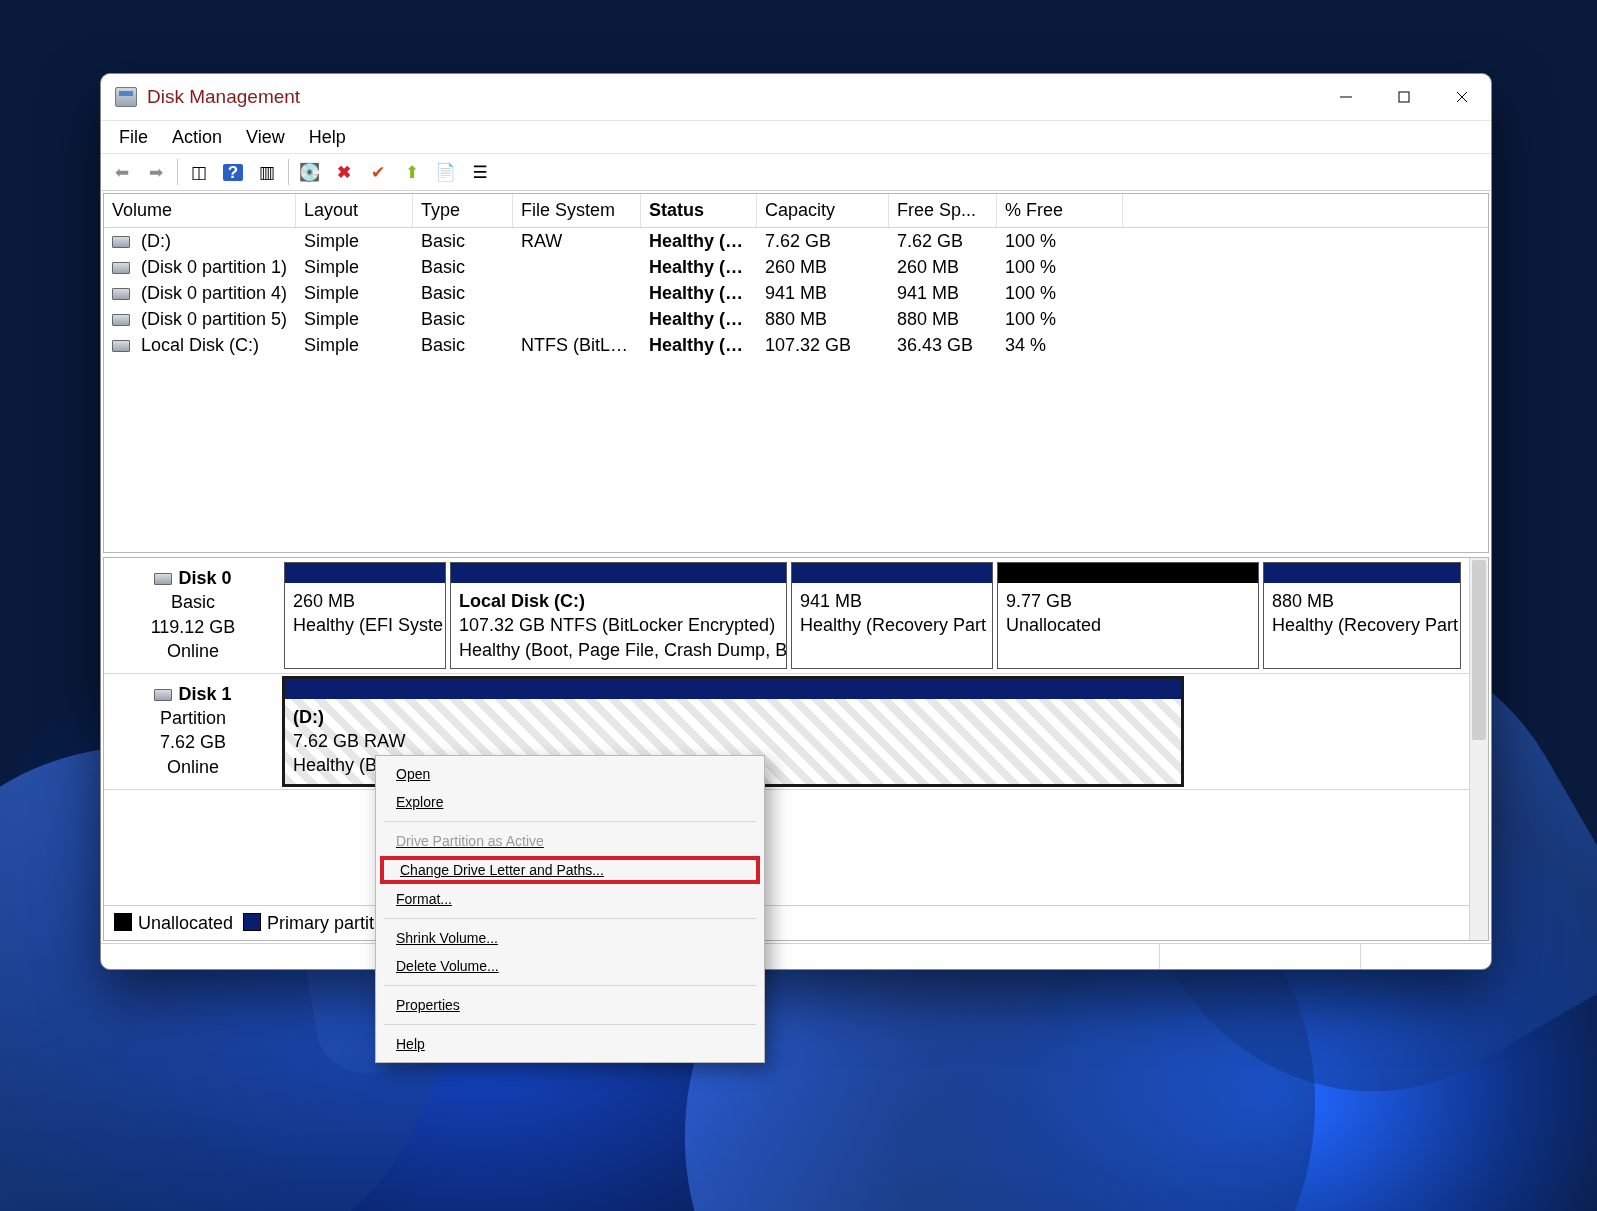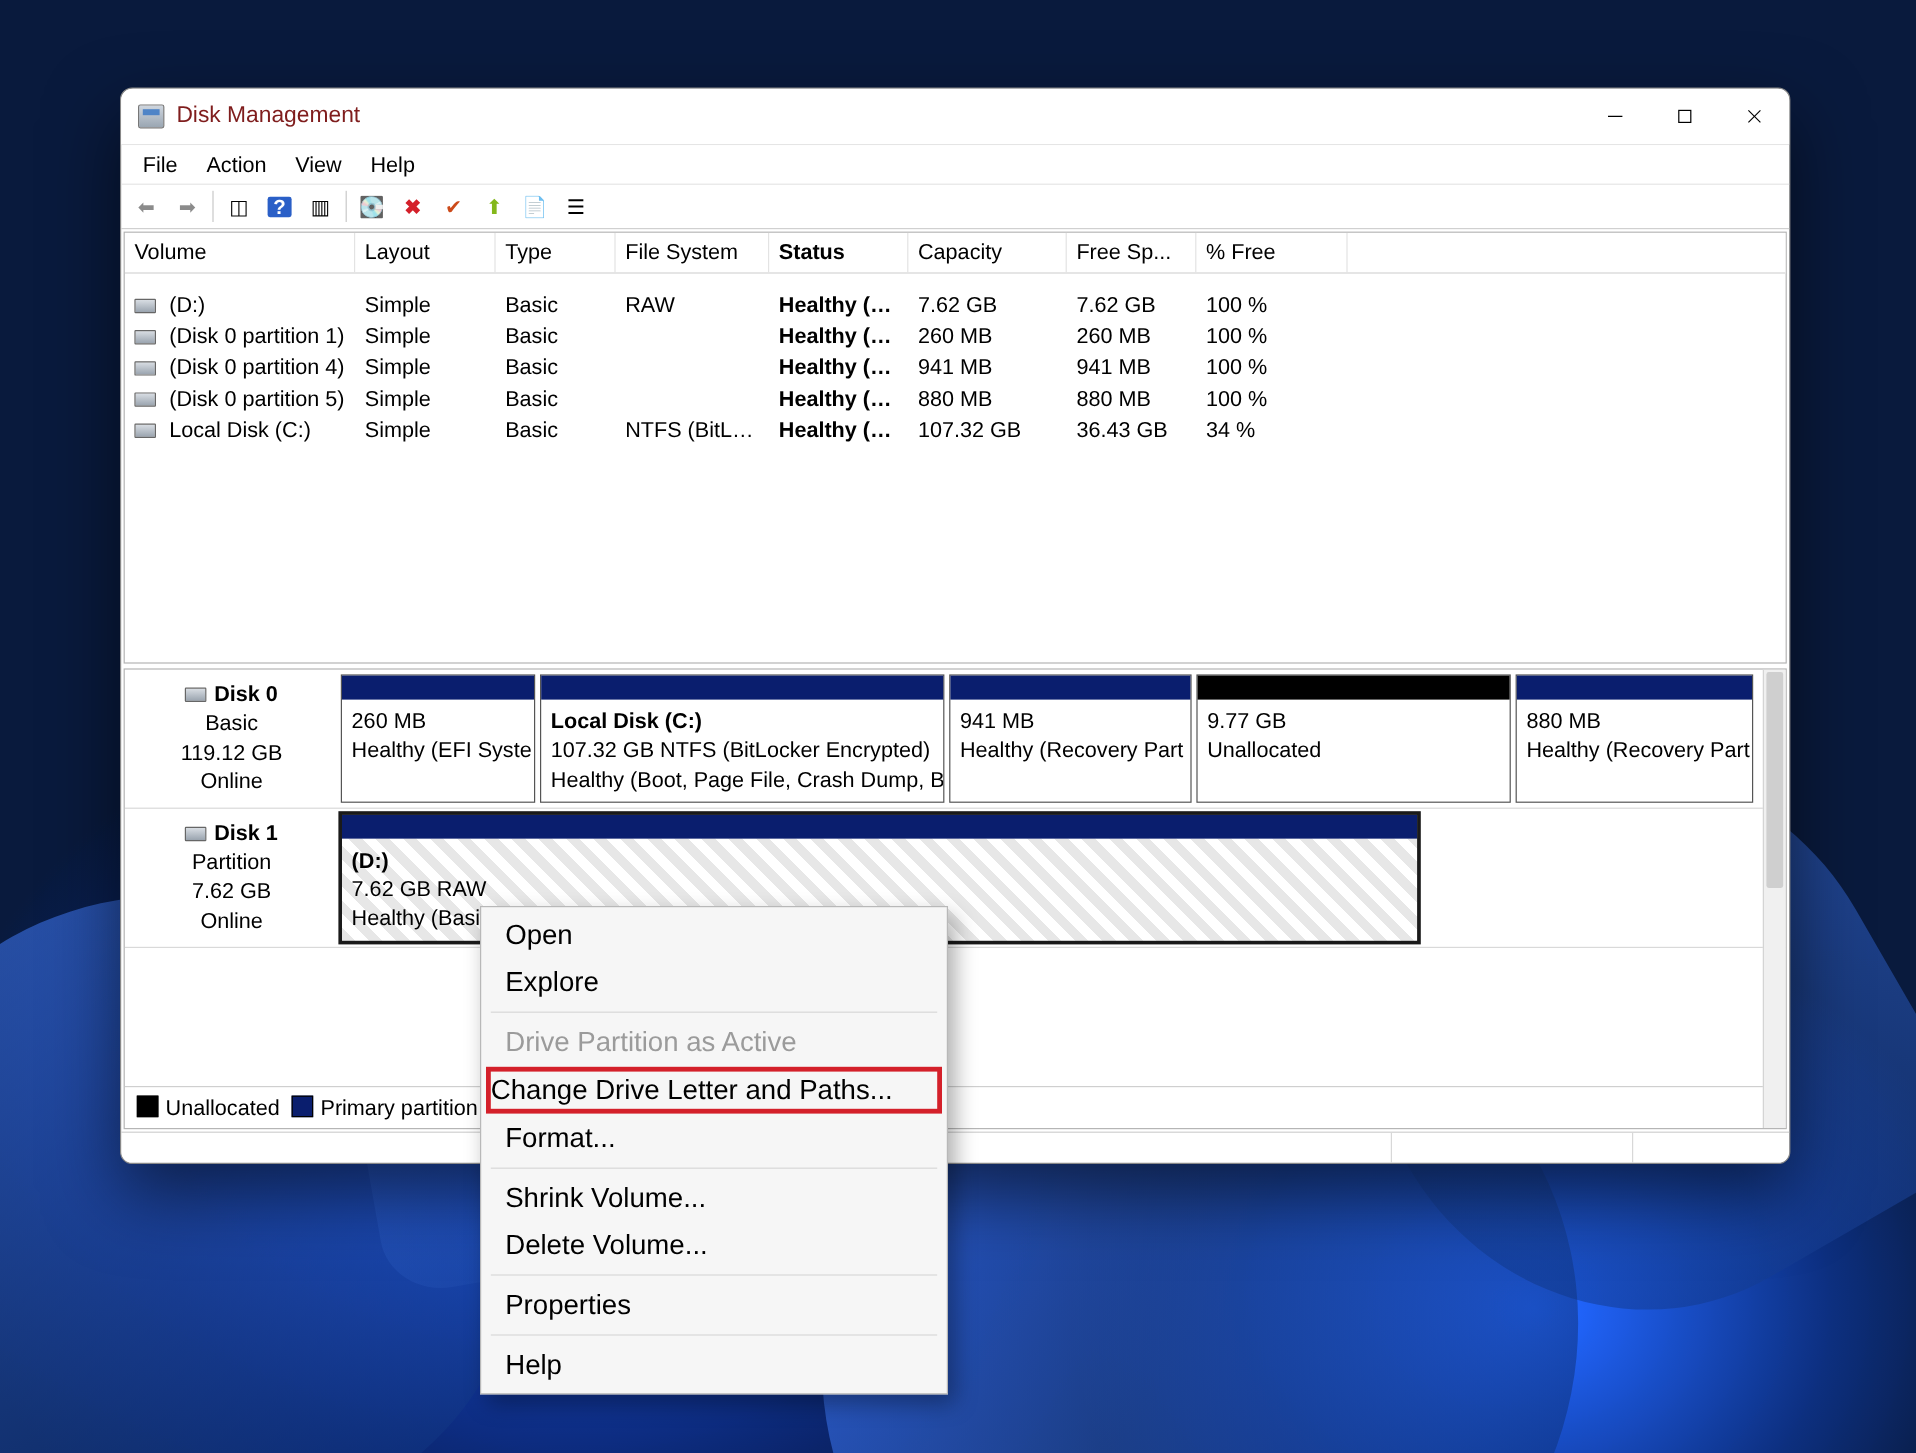--- a/index.html
+++ b/index.html
@@ -27,21 +27,21 @@
 
   .menubar{height:32px;display:flex;align-items:center;padding:0 6px;border-bottom:1px solid #e5e5e5;font-size:18px;}
   .menu-item{padding:2px 12px;}
 
   .toolbar{height:36px;display:flex;align-items:center;gap:4px;padding:0 6px;border-bottom:1px solid #d0d0d0;}
   .tool-sep{width:1px;height:26px;background:#c9c9c9;margin:0 2px;}
   .tbtn{width:28px;height:28px;display:flex;align-items:center;justify-content:center;border:1px solid transparent;border-radius:2px;}
   .tbtn.disabled{opacity:.45;}
   .tbtn span{font-size:17px;line-height:1;}
 
-  .volume-list{flex:0 0 358px;border:1px solid #b5b5b5;margin:2px 2px 0 2px;display:flex;flex-direction:column;background:#fff;overflow:hidden;gap:13px;}
+  .volume-list{flex:0 0 358px;border:1px solid #b5b5b5;margin:2px 2px 0 2px;display:flex;flex-direction:column;background:#fff;overflow:hidden;}
   .list-header{display:flex;border-bottom:1px solid #d4d4d4;background:#fff;position:sticky;top:0;}
   .col-head{padding:6px 8px;font-size:18px;color:#000;border-right:1px solid #e3e3e3;box-sizing:border-box;overflow:hidden;white-space:nowrap;text-overflow:ellipsis;}
   .col-head.first{border-left:none;}
   .list-body{overflow:auto;}
   .row{display:flex;align-items:center;font-size:18px;height:26px;}
   .cell{padding:1px 8px;box-sizing:border-box;overflow:hidden;white-space:nowrap;text-overflow:ellipsis;}
   .disk-glyph{display:inline-block;width:16px;height:10px;background:linear-gradient(#d8dde3,#9aa4af);border:1px solid #666;border-radius:1px;margin-right:6px;vertical-align:middle;}
 
   .graphics{flex:1;margin:4px 2px 2px 2px;border:1px solid #b5b5b5;background:#fff;position:relative;overflow:hidden;}
   .disk-row{display:flex;border-bottom:1px solid #d9d9d9;}
@@ -60,24 +60,24 @@
 
   .legend{height:34px;display:flex;align-items:center;gap:10px;padding:0 10px;border-top:1px solid #cfcfcf;font-size:18px;}
   .swatch{width:16px;height:16px;border:1px solid #000;display:inline-block;margin-right:6px;vertical-align:-2px;}
   .swatch.unalloc{background:#000;}
   .swatch.primary{background:#0a1e6e;}
 
   .statusbar{height:25px;border-top:1px solid #d0d0d0;display:flex;}
   .status-cell{border-right:1px solid #d8d8d8;height:100%;}
 
   
-  .context{position:absolute;left:400px;top:755px;width:388px;background:#f6f6f6;border:1px solid #b8b8b8;box-shadow:6px 8px 18px rgba(0,0,0,.35);font-size:23px;padding:4px 0;z-index:50;}
+  .context{position:absolute;left:375px;top:755px;width:388px;background:#f6f6f6;border:1px solid #b8b8b8;box-shadow:6px 8px 18px rgba(0,0,0,.35);font-size:14px;padding:4px 0;z-index:50;text-decoration:underline;}
   .ctx-item{padding:6px 20px;color:#000;}
   .ctx-item.disabled{color:#9b9b9b;}
-  .ctx-item.highlight{border:4px solid #d4202a;margin:1px 4px;padding:2px 0;}
+  .ctx-item.highlight{border:4px solid #d4202a;margin:1px 4px;padding:2px 16px;}
   .ctx-sep{height:1px;background:#d7d7d7;margin:5px 8px;}
 
   
   .c-vol{width:192px;}
   .c-layout{width:117px;}
   .c-type{width:100px;}
   .c-fs{width:128px;}
   .c-status{width:116px;font-weight:bold;}
   .c-cap{width:132px;}
   .c-free{width:108px;}

